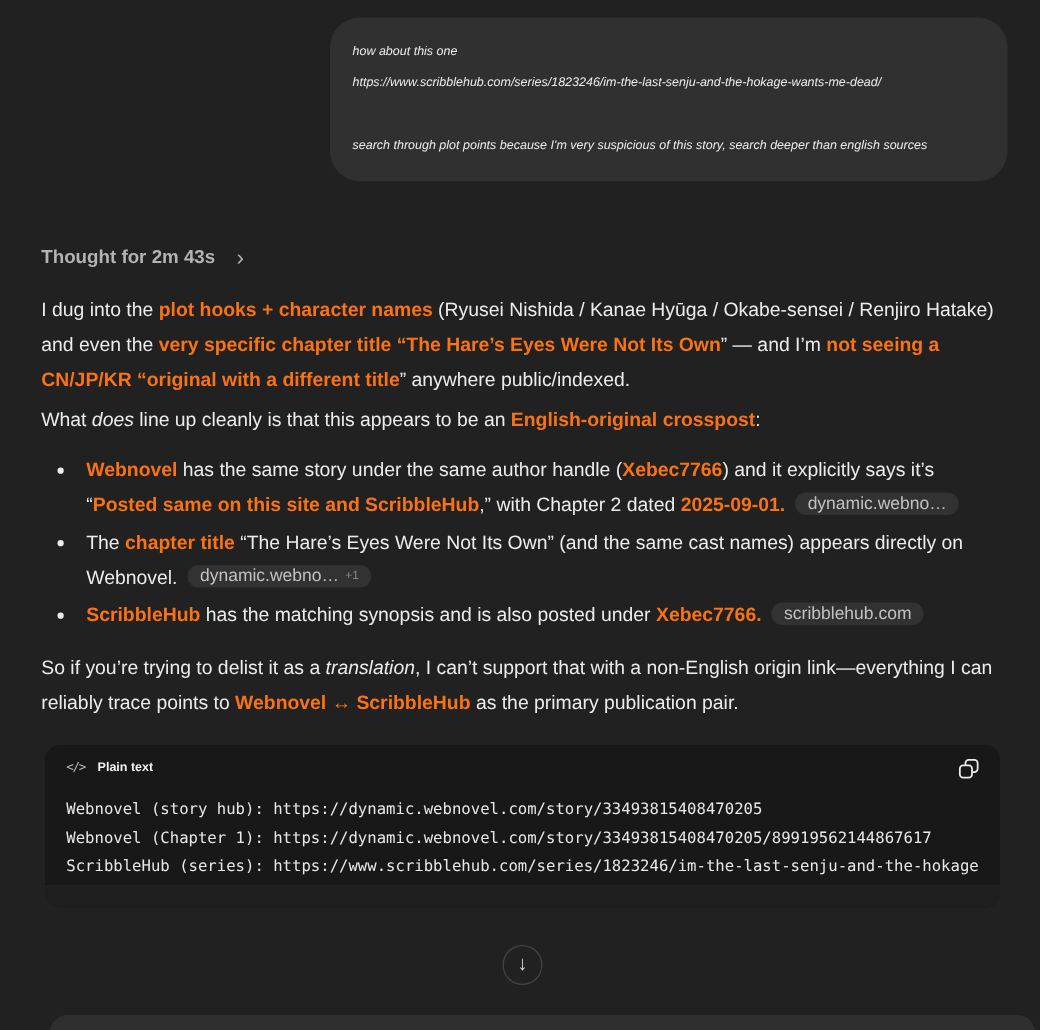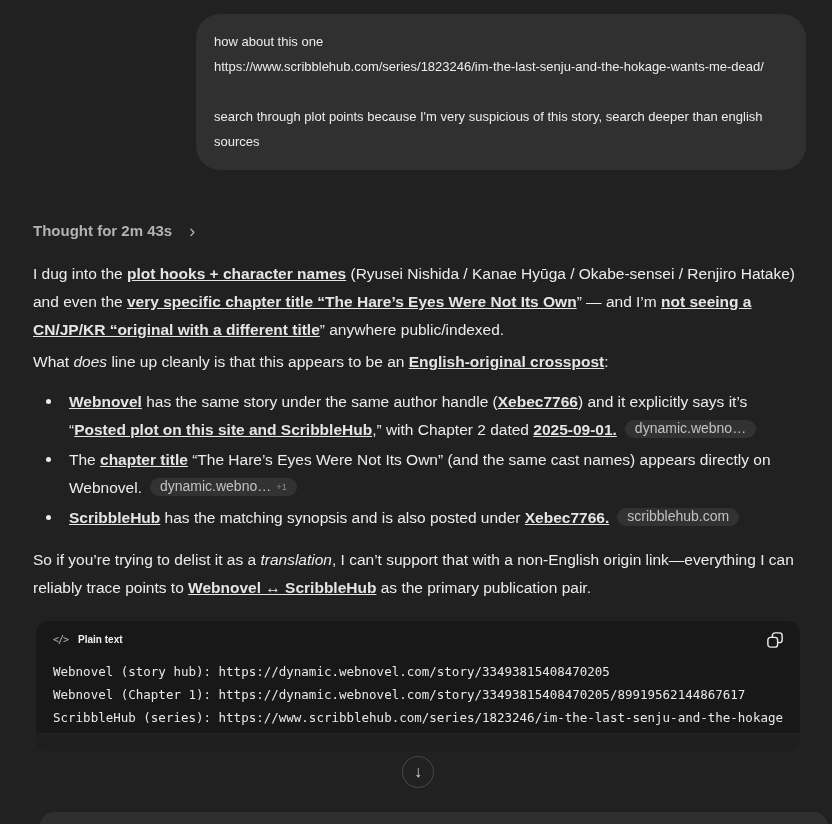--- a/index.html
+++ b/index.html
@@ -3,29 +3,29 @@
 <meta charset="utf-8">
 <style>
   * { margin:0; padding:0; box-sizing:border-box; }
   html,body { background:#212121; }
   .chat {
     position:relative; width:832px; height:824px; overflow:hidden;
     background:#212121; color:#ececec;
     font-family:"Liberation Sans", sans-serif;
     font-size:15.5px; line-height:28px;
   }
-  .b { font-weight:700; color:#e5e5e5;text-decoration:underline; }
+  .b { font-weight:700; color:#f97316; }
   .i { font-style:italic; }
 
   
   .bubble-row { display:flex; justify-content:flex-end; padding:14px 26px 0 0; }
   .bubble {
-    width:610px; background:#303030; border-radius:24px;
-    padding:15px 18px 16px 18px; font-size:13px; line-height:25px;
-    white-space:pre-line; color:#ececec;
+    width:542px; background:#303030; border-radius:24px;
+    padding:15px 18px 16px 18px; font-size:10px; line-height:25px;
+    white-space:pre-line; color:#ececec;font-style:italic;
   }
 
   
   .thought {
     margin:47px 0 0 33px; display:flex; align-items:center; gap:17px;
     color:#b3b3b3; font-weight:700; font-size:15px; cursor:pointer; width:max-content;
   }
   .thought .chev { font-weight:400; font-size:18px; line-height:14px; color:#b3b3b3; }
 
   
@@ -89,21 +89,21 @@
 
   <div class="thought">
     <span>Thought for 2m 43s</span>
     <span class="chev">›</span>
   </div>
 
   <div class="prose">
     <p><span>I dug into the </span><span class="b">plot hooks + character names</span><span> (Ryusei Nishida / Kanae Hyūga / Okabe-sensei / Renjiro Hatake) and even the </span><span class="b">very specific chapter title “The Hare’s Eyes Were Not Its Own</span><span>” — and I’m </span><span class="b">not seeing a CN/JP/KR “original with a different title</span><span>” anywhere public/indexed.</span></p>
     <p><span>What </span><span class="i">does</span><span> line up cleanly is that this appears to be an </span><span class="b">English-original crosspost</span><span>:</span></p>
     <ul class="points">
-      <li><span class="b">Webnovel</span><span> has the same story under the same author handle (</span><span class="b">Xebec7766</span><span>) and it explicitly says it’s “</span><span class="b">Posted plot on this site and ScribbleHub</span><span>,” with Chapter 2 dated </span><span class="b">2025-09-01.</span><span class="pill">
+      <li><span class="b">Webnovel</span><span> has the same story under the same author handle (</span><span class="b">Xebec7766</span><span>) and it explicitly says it’s “</span><span class="b">Posted same on this site and ScribbleHub</span><span>,” with Chapter 2 dated </span><span class="b">2025-09-01.</span><span class="pill">
             <span class="pill-label">dynamic.webno…</span>
           </span></li>
       <li><span>The </span><span class="b">chapter title</span><span> “The Hare’s Eyes Were Not Its Own” (and the same cast names) appears directly on Webnovel.</span><span class="pill">
             <span class="pill-label">dynamic.webno…</span>
             <span class="pill-plus">+1</span>
           </span></li>
       <li><span class="b">ScribbleHub</span><span> has the matching synopsis and is also posted under </span><span class="b">Xebec7766.</span><span class="pill">
             <span class="pill-label">scribblehub.com</span>
           </span></li>
     </ul>

